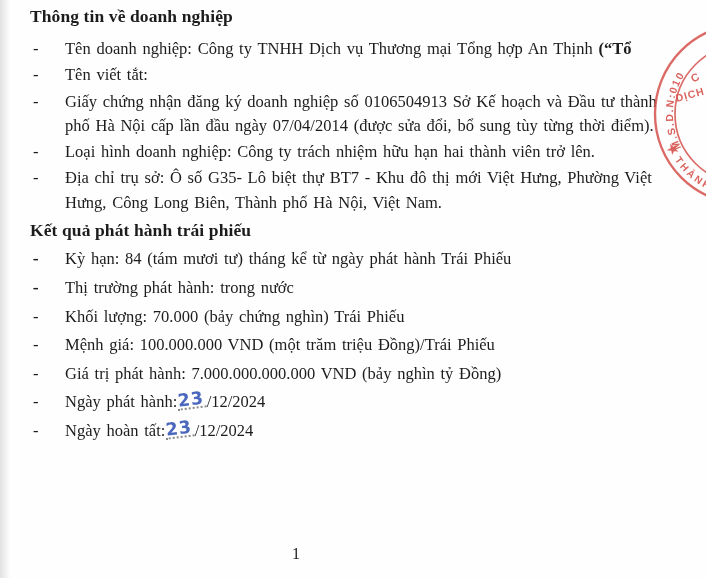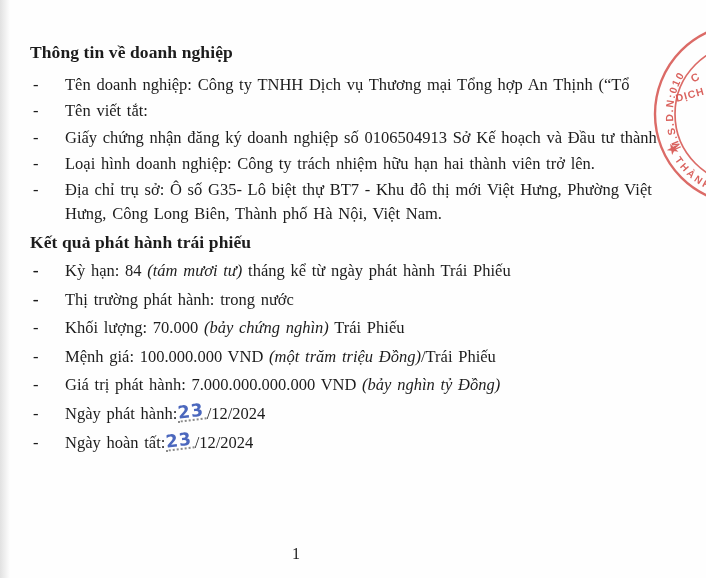--- a/index.html
+++ b/index.html
@@ -2,31 +2,31 @@
 <html><head>
 <meta charset="utf-8">
 <style>
   html,body{margin:0;padding:0;background:#e8e8e8;}
   .page{
     position:relative;width:706px;height:578px;background:#fefefe;overflow:hidden;
     font-family:"Liberation Serif","DejaVu Serif",serif;color:#1c1c1c;
   }
   .scan-edge{position:absolute;left:0;top:0;width:10px;height:578px;
     background:linear-gradient(90deg,rgba(110,110,110,0.20),rgba(110,110,110,0));pointer-events:none;}
-  .content{position:absolute;left:0;top:0;width:706px;margin-top:36px;}
+  .content{position:absolute;left:0;top:0;width:706px;}
   .heading{font-size:17.5px;font-weight:bold;margin:0;padding-left:30px;line-height:26px;letter-spacing:0.1px;}
   .h1{margin-top:3px;}
   .h2{margin-top:2px;}
   .item{position:relative;padding-left:65px;padding-right:40px;font-size:16.5px;line-height:24.3px;margin-top:2px;word-spacing:1.6px;}
   .mt8{margin-top:8px;}
   .sec2 .item{margin-top:4.3px;}
   .dash{position:absolute;left:33px;top:0;}
   .seg-normal{font-style:normal;}
-  .seg-bold{font-weight:normal;text-align:right;}
-  .seg-italic{font-style:italic;}
+  .seg-bold{font-weight:bold;text-align:right;}
+  .seg-italic{}
   .seg-handwriting{
     color:#4b67bd;font-family:"DejaVu Sans",sans-serif;font-size:17.5px;font-weight:bold;
     display:inline-block;transform:rotate(-7deg) translateY(-2px);line-height:14px;
     border-bottom:2px dotted #8a8a8a;padding:0 2px 1px 1px;letter-spacing:1px;
   }
   .pagenum{position:absolute;left:281px;top:545px;width:30px;text-align:center;font-size:16px;}
   .stamp{position:absolute;left:556px;top:0;}
 </style>
 </head>
 <body>
@@ -40,21 +40,21 @@
       <div class="item mt8">
         <span class="dash">-</span>
         <span class="txt"><span class="seg-normal">Tên doanh nghiệp: Công ty TNHH Dịch vụ Thương mại Tổng hợp An Thịnh </span><span class="seg-bold">(“Tổ</span><br></span>
       </div>
       <div class="item">
         <span class="dash">-</span>
         <span class="txt"><span class="seg-normal">Tên viết tắt:</span></span>
       </div>
       <div class="item">
         <span class="dash">-</span>
-        <span class="txt"><span class="seg-normal">Giấy chứng nhận đăng ký doanh nghiệp số 0106504913 Sở Kế hoạch và Đầu tư thành</span><br></span>
+        <span class="txt"><span class="seg-normal">Giấy chứng nhận đăng ký doanh nghiệp số 0106504913 Sở Kế hoạch và Đầu tư thành</span><br><span class="seg-normal">phố Hà Nội cấp lần đầu ngày 07/04/2014 (được sửa đổi, bổ sung tùy từng thời điểm).</span></span>
       </div>
       <div class="item">
         <span class="dash">-</span>
         <span class="txt"><span class="seg-normal">Loại hình doanh nghiệp: Công ty trách nhiệm hữu hạn hai thành viên trở lên.</span></span>
       </div>
       <div class="item">
         <span class="dash">-</span>
         <span class="txt"><span class="seg-normal">Địa chỉ trụ sở: Ô số G35- Lô biệt thự BT7 - Khu đô thị mới Việt Hưng, Phường Việt</span><br><span class="seg-normal">Hưng, Công Long Biên, Thành phố Hà Nội, Việt Nam.</span></span>
       </div>
     </div>

